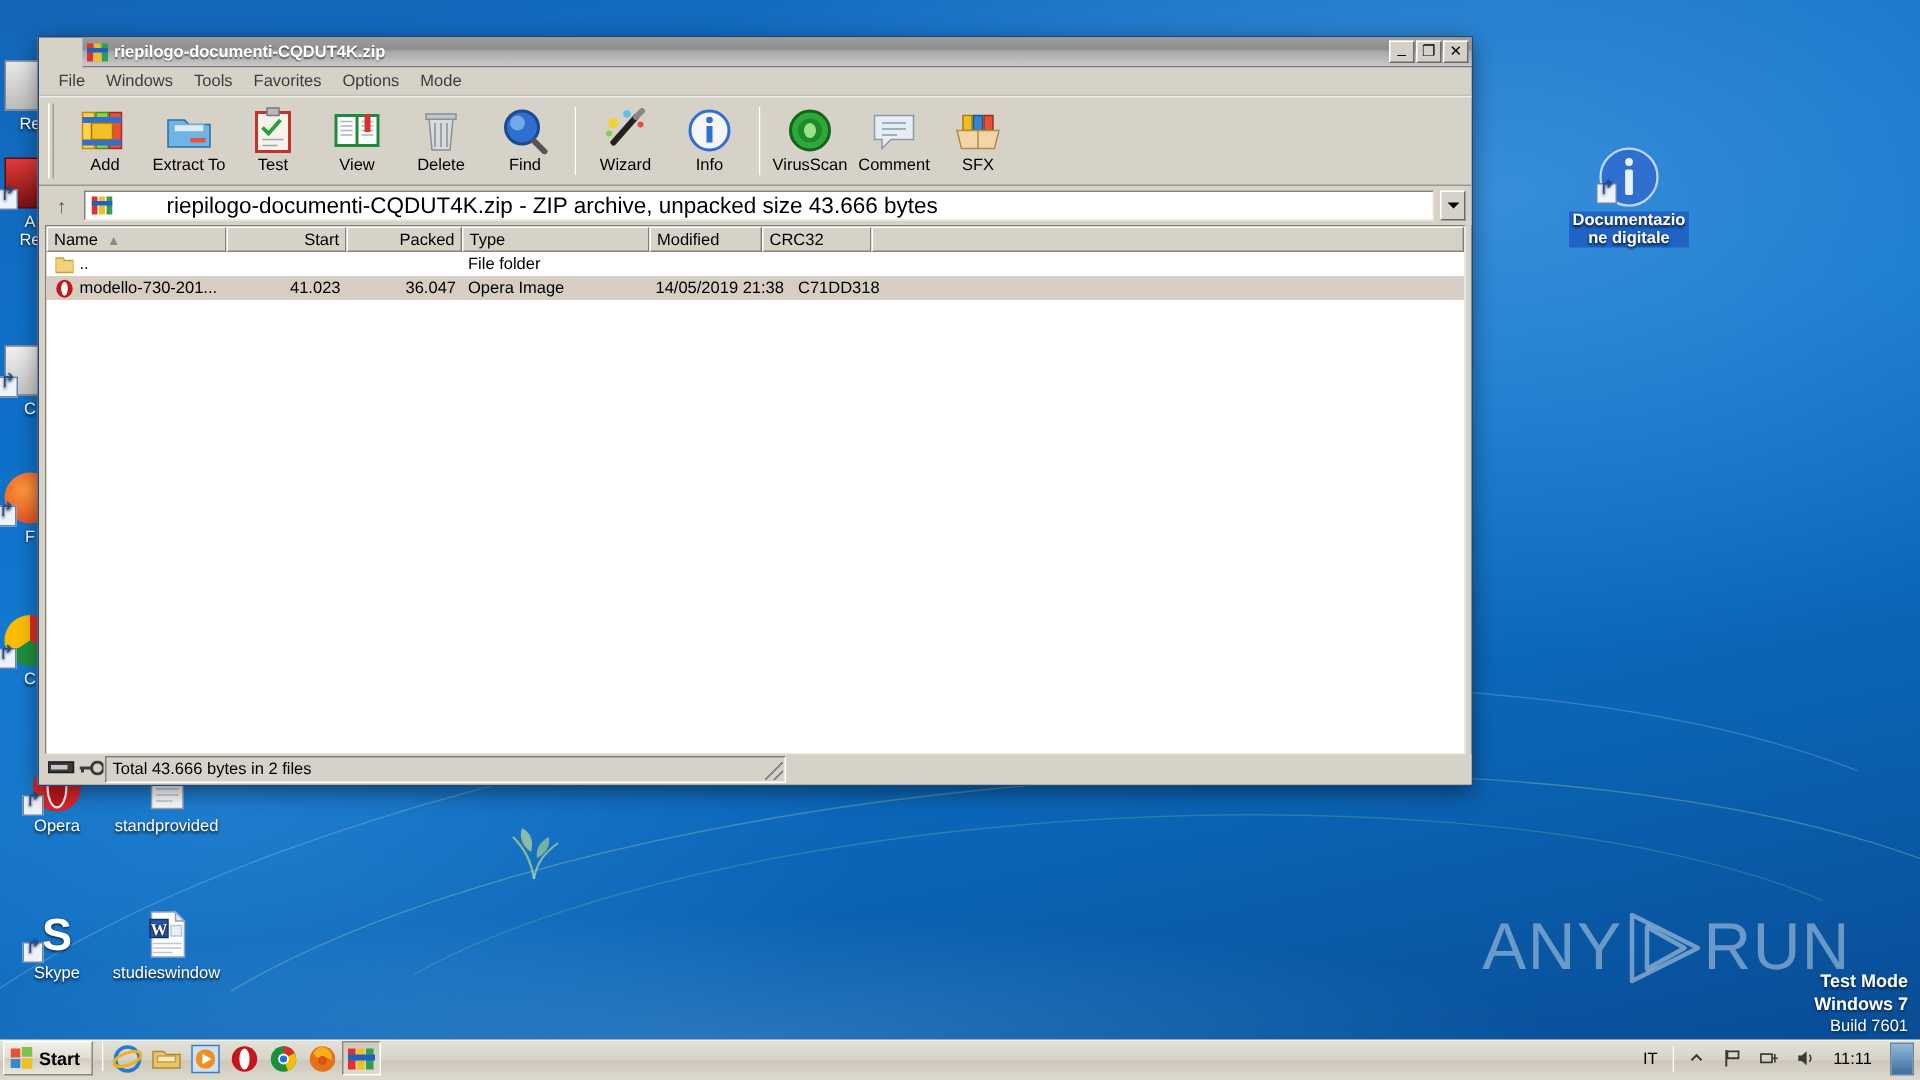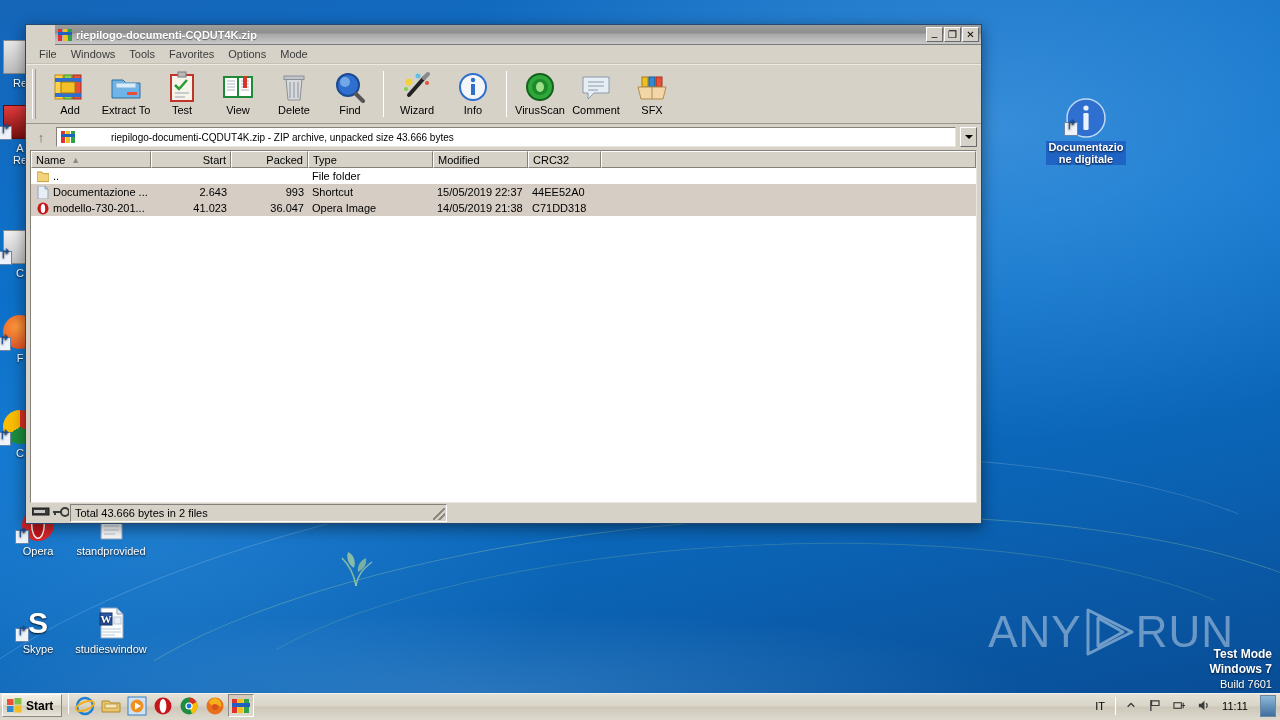--- a/index.html
+++ b/index.html
@@ -107,21 +107,21 @@
     width: 22px; height: 20px; background: #d6d2c8;
     display: flex; align-items: center; justify-content: center;
     color: #5a5a5a; font-size: 13px;
   }
   .addrfield {
     flex: 1; height: 20px; background: #fff;
     border: 1px solid; border-color: #85817a #e8e6e0 #e8e6e0 #85817a;
     display: flex; align-items: center; padding: 0 2px; gap: 4px;
   }
   .addrfield .aicon { width: 14px; height: 14px; position: relative; flex: none; margin-left: 2px; }
-  .addrfield .atext { font-size: 10px; color: #000; white-space: nowrap; overflow: hidden; padding-left: 32px; }
+  .addrfield .atext { font-size: 15px; color: #000; white-space: nowrap; overflow: hidden; padding-left: 32px; }
   .addrdrop {
     width: 17px; height: 20px; background: #d6d2c8;
     border: 1px solid; border-color: #fff #6a6a6a #6a6a6a #fff;
     display: flex; align-items: center; justify-content: center;
   }
   .addrdrop::after {
     content: ""; border-left: 4px solid transparent; border-right: 4px solid transparent;
     border-top: 4px solid #000;
   }
 
@@ -152,21 +152,21 @@
     flex: none; height: 20px; display: flex; align-items: center;
     background: #d6d2c8; padding: 0 4px; gap: 4px;
   }
   .sb-icons { width: 36px; display: flex; align-items: center; gap: 3px; padding-left: 2px; }
   .sb-pane {
     height: 18px; background: #d6d2c8;
     border: 1px solid; border-color: #85817a #fff #fff #85817a;
     display: flex; align-items: center; padding: 0 4px; font-size: 11px; color: #000;
   }
   .sb-left { flex: 1; }
-  .sb-right { width: 377px; position: relative; }
+  .sb-right { width: 454px; position: relative; }
   .grip {
     position: absolute; right: 1px; bottom: 1px; width: 12px; height: 12px;
     background:
       linear-gradient(135deg, transparent 45%, #8d8980 45%, #8d8980 55%, transparent 55%),
       linear-gradient(135deg, transparent 70%, #8d8980 70%, #8d8980 80%, transparent 80%);
   }
 
   
   #watermark {
     position: absolute; right: 46px; bottom: 60px; display: flex; align-items: center;
@@ -533,21 +533,21 @@
 
     <div class="listwrap">
       <div class="hdr">
         <span class="hc" style="width:120px">
           <span>Name</span>
           <span class="sortarrow">▲</span>
         </span>
         <span class="hc r" style="width:80px">Start</span>
         <span class="hc r" style="width:77px">Packed</span>
         <span class="hc" style="width:125px">Type</span>
-        <span class="hc" style="width:95px">Modified</span>
+        <span class="hc" style="width:75px">Modified</span>
         <span class="hc" style="width:73px">CRC32</span>
         <span class="hc" style="flex:1"></span>
       </div>
 
       <div class="rows">
 
         <div class="row">
           <span class="cell name" style="width:120px">
             <span class="fi">
               <svg viewBox="0 0 12 13" width="12" height="13">
@@ -556,36 +556,20 @@
             </span>
             <span>..</span>
           </span>
           <span class="cell r" style="width:80px"></span>
           <span class="cell r" style="width:77px"></span>
           <span class="cell" style="width:125px">File folder</span>
           <span class="cell" style="width:95px"></span>
           <span class="cell" style="width:73px"></span>
         </div>
 
-        <div class="row sel">
-          <span class="cell name" style="width:120px">
-            <span class="fi">
-              <svg viewBox="0 0 12 13" width="12" height="13">
-                <path d="M1 0 h7 l3 3 v10 h-10 Z" fill="#e9eef5" stroke="#8fa5bd"></path>
-                <path d="M8 0 v3 h3 Z" fill="#cfdce9" stroke="#8fa5bd"></path>
-              </svg>
-            </span>
-            <span>Documentazione ...</span>
-          </span>
-          <span class="cell r" style="width:80px">2.643</span>
-          <span class="cell r" style="width:77px">993</span>
-          <span class="cell" style="width:125px">Shortcut</span>
-          <span class="cell" style="width:95px">15/05/2019 22:37</span>
-          <span class="cell" style="width:73px">44EE52A0</span>
-        </div>
 
         <div class="row sel">
           <span class="cell name" style="width:120px">
             <span class="fi">
               <svg viewBox="0 0 12 13" width="12" height="13">
                 <ellipse cx="6" cy="6.5" rx="5.5" ry="6" fill="#c6161b"></ellipse>
                 <ellipse cx="6" cy="6.5" rx="2.2" ry="4.6" fill="#fff"></ellipse>
               </svg>
             </span>
             <span>modello-730-201...</span>

